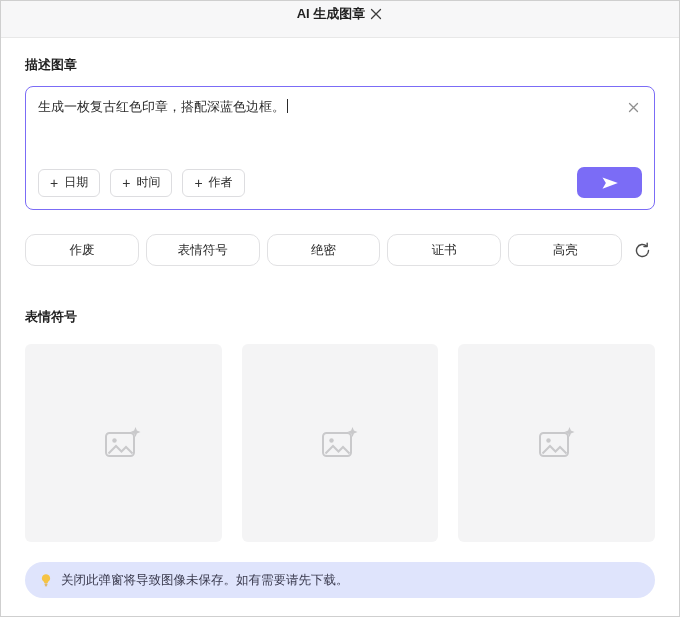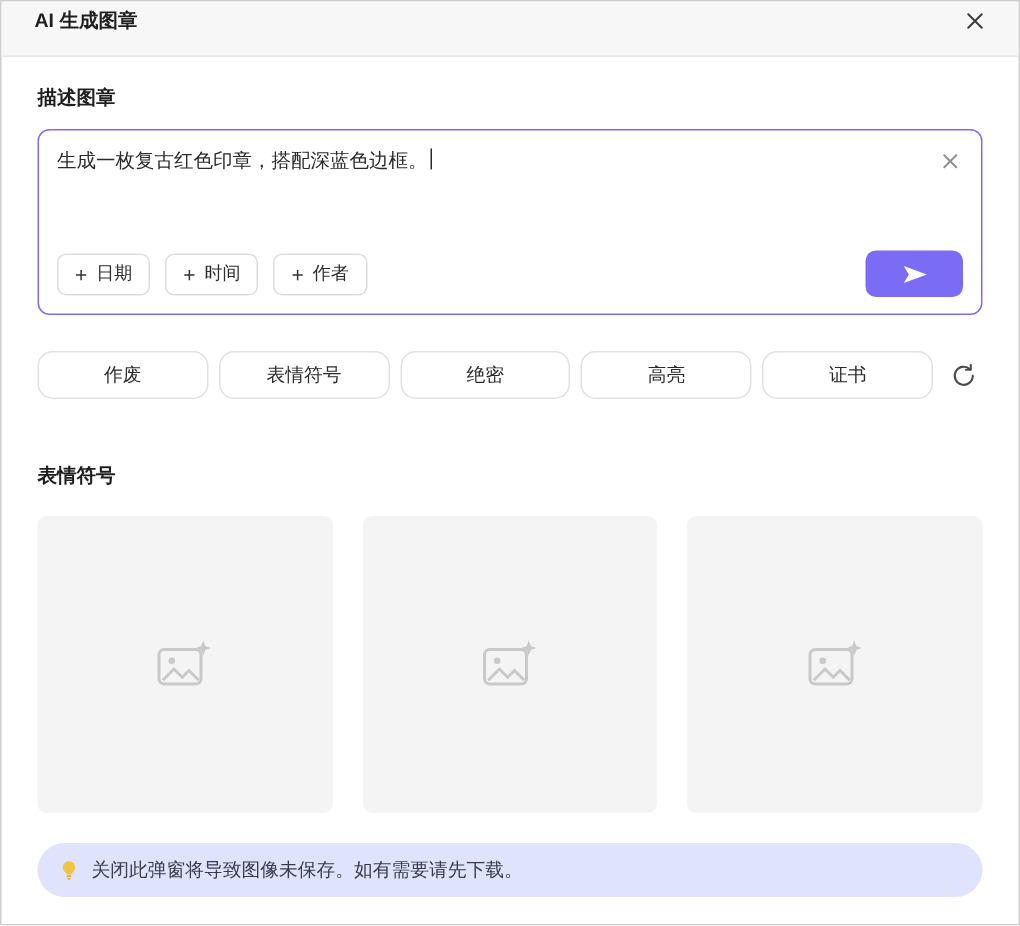--- a/index.html
+++ b/index.html
@@ -15,21 +15,21 @@
     background: #ffffff;
     border: 1px solid #cfcfcf;
     overflow: hidden;
   }
   .titlebar {
     height: 37px;
     background: #f7f7f8;
     border-bottom: 1px solid #e8e8e8;
     display: flex;
     align-items: center;
-    justify-content: space-between;
+    justify-content: center;
     padding: 0 18px 11px 22px;
   }
   .title {
     font-size: 13px;
     font-weight: bold;
     color: #1f1f1f;
   }
   .close-btn {
     width: 22px; height: 22px;
     display: flex; align-items: center; justify-content: center;
@@ -213,22 +213,22 @@
             <path d="M2 1.5 L22.5 9 L2 16.5 L6.5 9 Z" fill="#ffffff"></path>
           </svg>
         </button>
       </div>
     </div>
 
     <div class="suggestion-row">
       <button class="suggestion-btn">作废</button>
       <button class="suggestion-btn">表情符号</button>
       <button class="suggestion-btn">绝密</button>
+      <button class="suggestion-btn">证书</button>
       <button class="suggestion-btn">高亮</button>
-      <button class="suggestion-btn">证书</button>
       <button class="refresh-btn">
         <svg width="17" height="17" viewBox="0 0 24 24" fill="none" stroke="#4c4c4c" stroke-width="2" stroke-linecap="round" stroke-linejoin="round">
           <path d="M20.5 12a8.5 8.5 0 1 1-2.7-6.2"></path>
           <polyline points="18.6 1.8 18.6 6.3 14.1 6.3"></polyline>
         </svg>
       </button>
     </div>
 
     <div class="section-label generated-label">表情符号</div>
 

